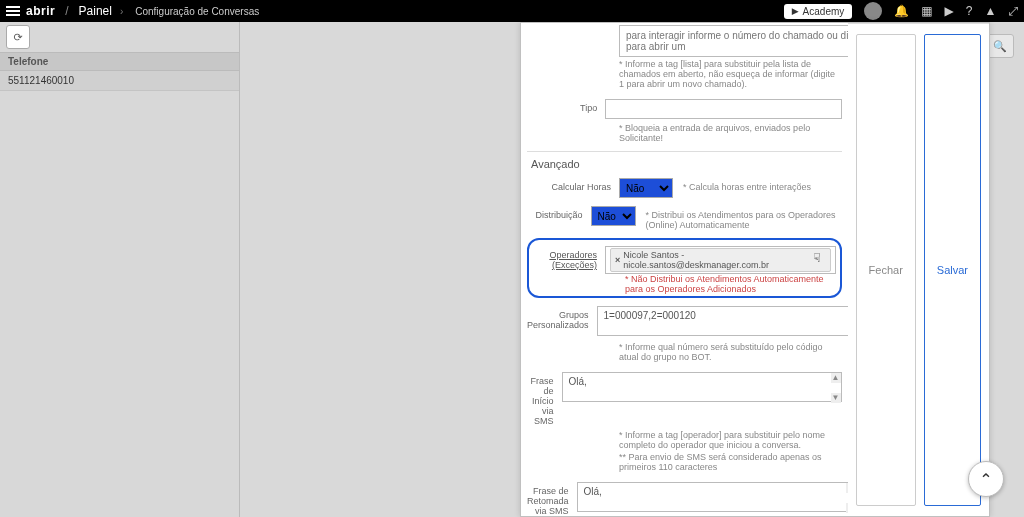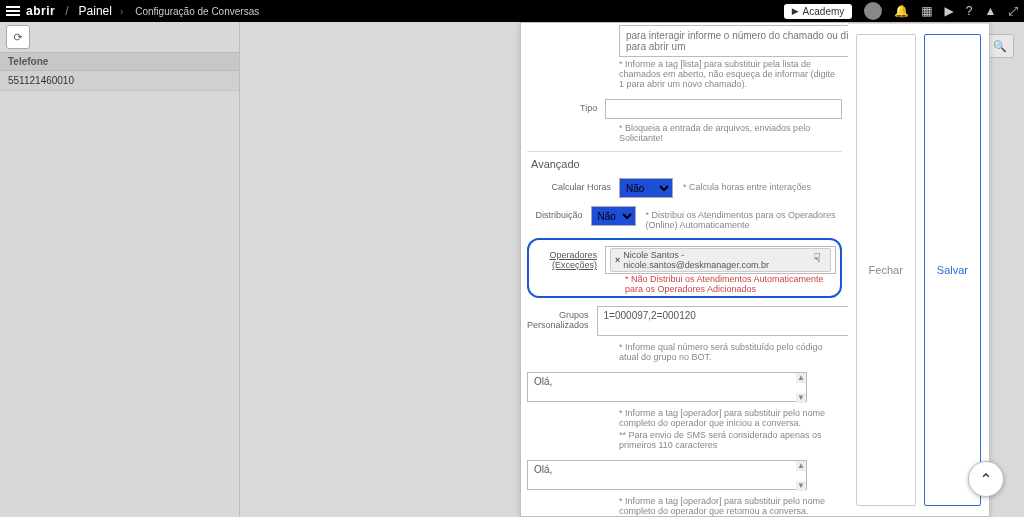--- a/index.html
+++ b/index.html
@@ -369,32 +369,34 @@
             <textarea class="textarea-ctrl" rows="1" style="">1=000097,2=000120</textarea>
             <div class="scroll-side">
                 <span>▲</span>
                 <span>▼</span>
               </div>
           </div>
         </div>
         <div class="note">* Informe qual número será substituído pelo código atual do grupo no BOT.</div>
 
         <div class="form-row">
+          <div class="form-label">Frase de Início via SMS</div>
           <div class="ta-wrap">
             <textarea class="textarea-ctrl" style="">Olá,</textarea>
             <div class="scroll-side">
                 <span>▲</span>
                 <span>▼</span>
               </div>
           </div>
         </div>
         <div class="note">* Informe a tag [operador] para substituir pelo nome completo do operador que iniciou a conversa.</div>
         <div class="note" style="margin-top:-4px;">** Para envio de SMS será considerado apenas os primeiros 110 caracteres</div>
 
         <div class="form-row">
+          <div class="form-label">Frase de Retomada via SMS</div>
           <div class="ta-wrap">
             <textarea class="textarea-ctrl" style="">Olá,</textarea>
             <div class="scroll-side">
                 <span>▲</span>
                 <span>▼</span>
               </div>
           </div>
         </div>
         <div class="note">* Informe a tag [operador] para substituir pelo nome completo do operador que retomou a conversa.</div>
 

